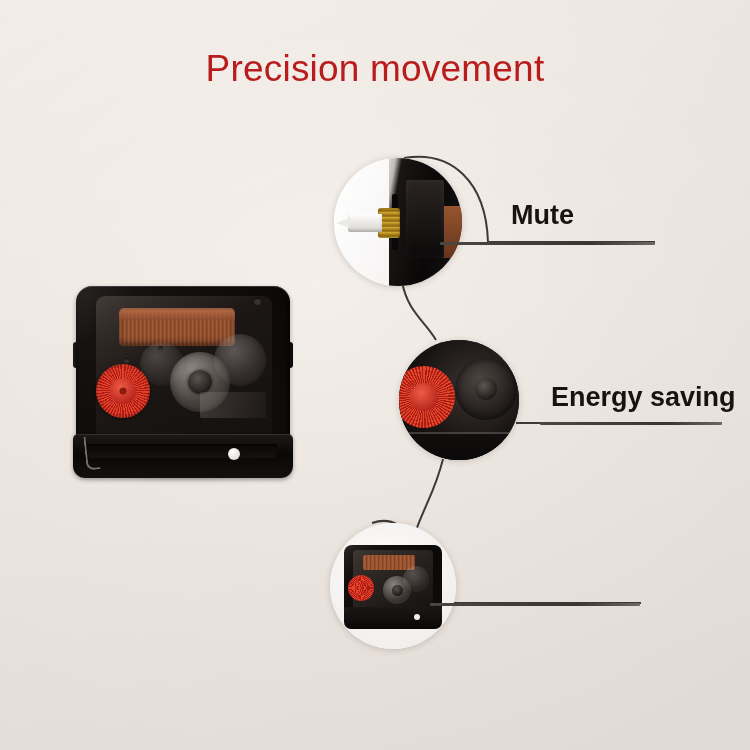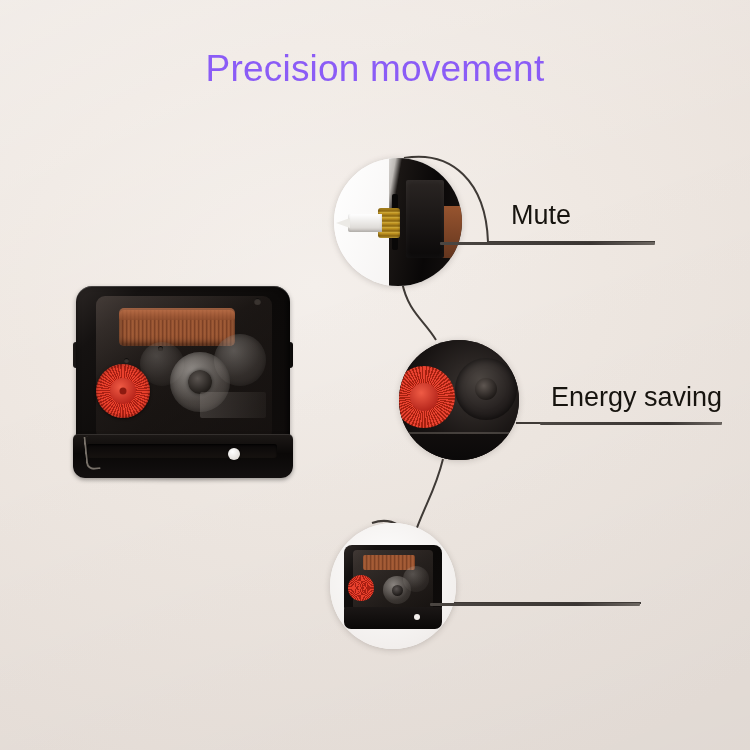--- a/index.html
+++ b/index.html
@@ -30,21 +30,21 @@
   }
 
   
   #title {
     position: absolute;
     left: 0; right: 0;
     top: 48px;
     text-align: center;
     font-size: 37px;
     letter-spacing: 0.2px;
-    color: #8b5cf6;
+    color: #b91c1c;
     font-weight: 400;
     white-space: nowrap;
   }
 
   
   #product-main {
     position: absolute;
     left: 73px;
     top: 286px;
     width: 222px;
@@ -352,21 +352,21 @@
     position: absolute;
     height: 3px;
     background: linear-gradient(90deg, #4b4642 0%, #3a3532 70%, #6d6762 100%);
     border-radius: 1px;
   }
   .label-text {
     position: absolute;
     font-size: 27px;
     color: #17140f;
     white-space: nowrap;
-    font-weight: 400;
+    font-weight: 700;
   }
   #svg-leaders {
     position: absolute;
     left: 0; top: 0;
     width: 750px; height: 750px;
     pointer-events: none;
   }
 </style>
 </head>
 <body>

